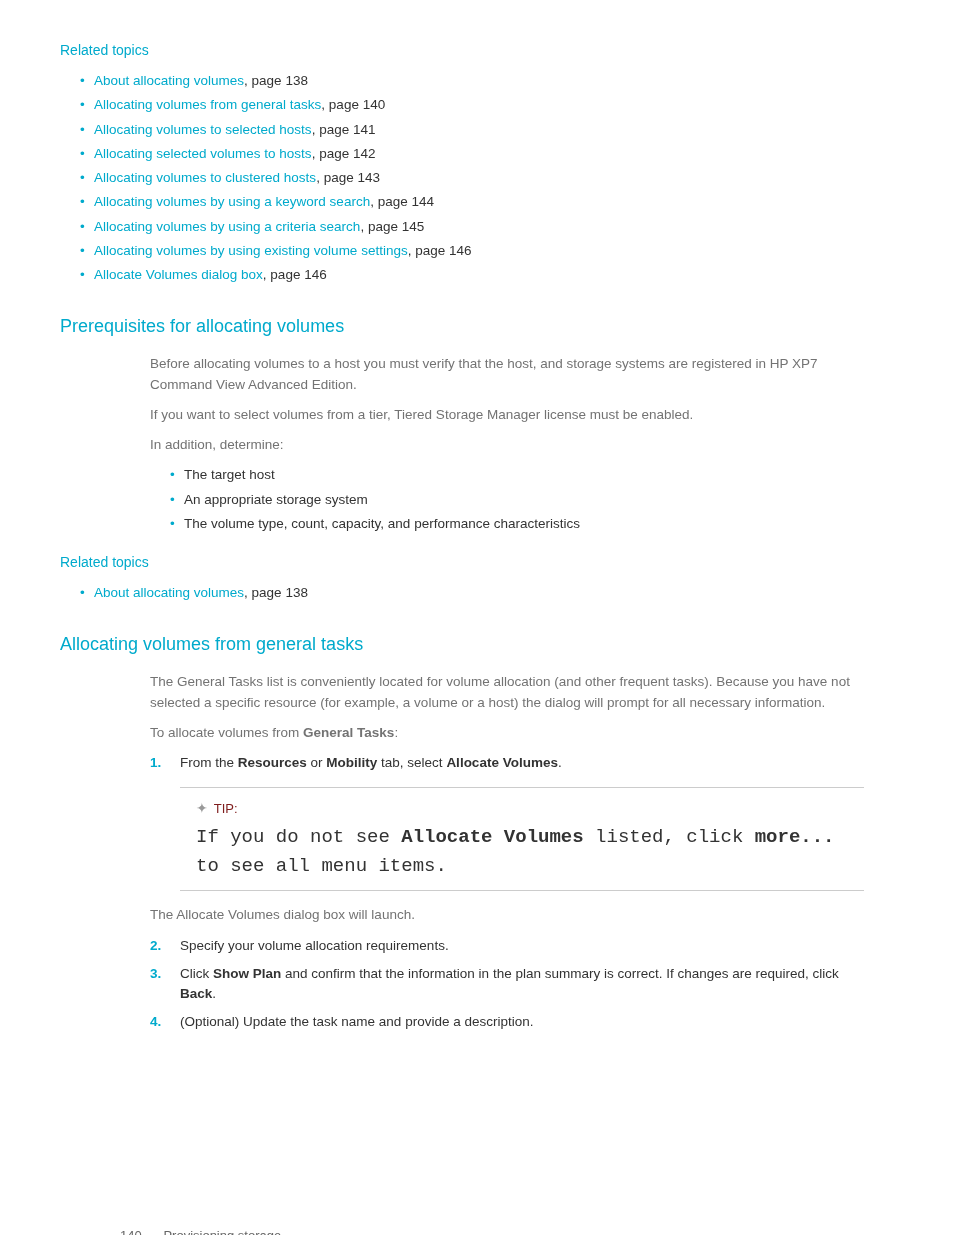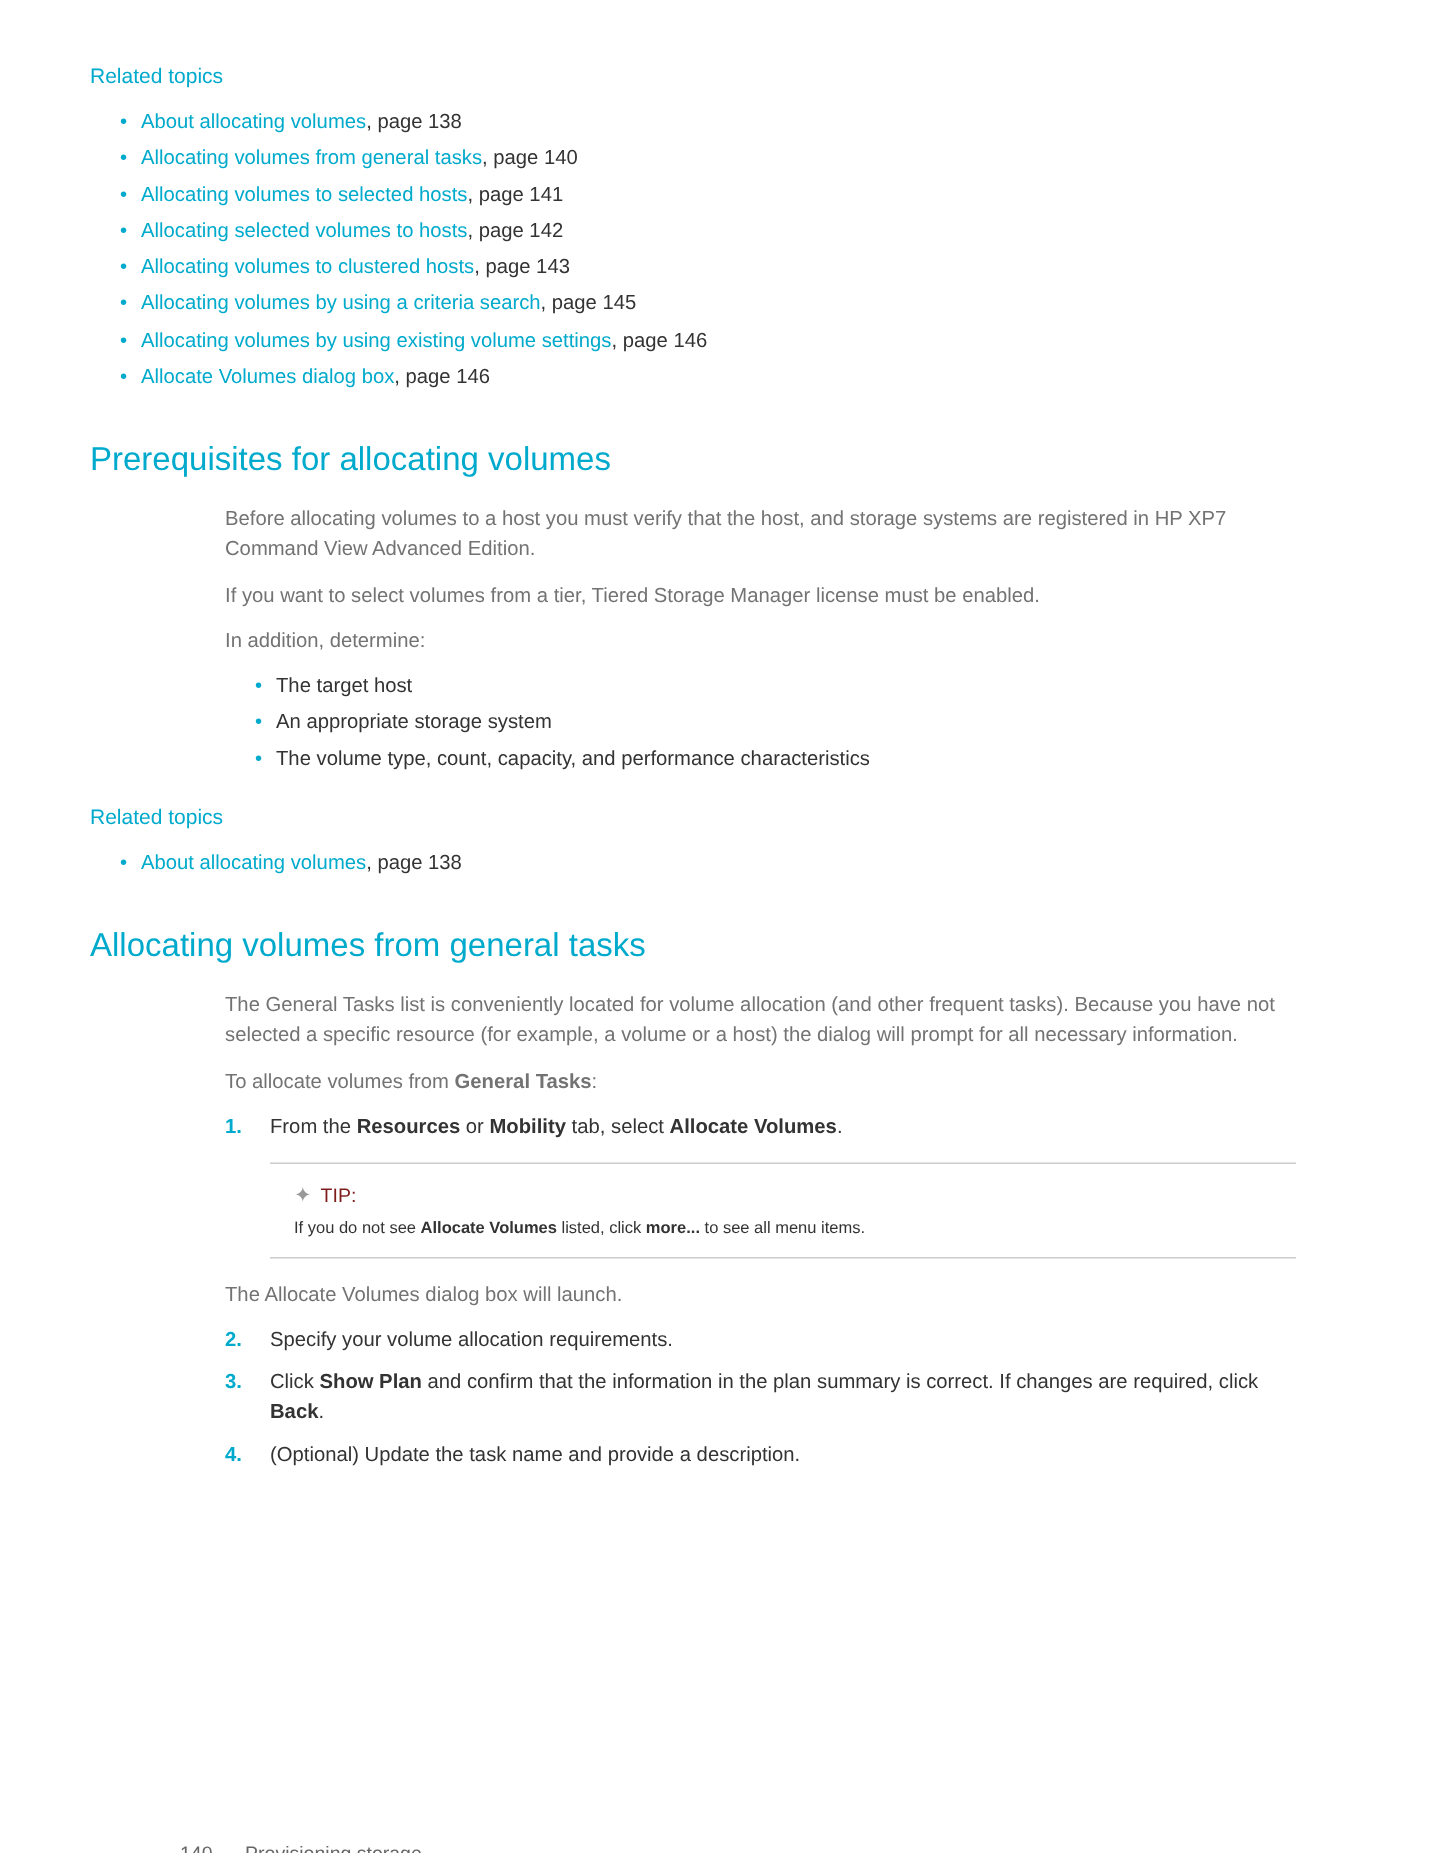--- a/index.html
+++ b/index.html
@@ -16,21 +16,21 @@
 
     .section-heading {
       color: #00aacc;
       font-size: 14px;
       font-weight: normal;
       margin-bottom: 10px;
     }
 
     .major-heading {
       color: #00aacc;
-      font-size: 22px;
+      font-size: 18px;
       font-weight: normal;
       margin-bottom: 14px;
     }
 
     .link {
       color: #00aacc;
       text-decoration: none;
     }
 
     .bullet-list {
@@ -109,21 +109,22 @@
       gap: 6px;
     }
 
     .tip-icon {
       font-size: 14px;
       color: #999;
     }
 
     .tip-body {
       color: #333;
-      font-size: 11px;
+      font-size: 19px;
+      font-family: Liberation Mono, monospace;
     }
 
     .footer {
       position: absolute;
       bottom: 30px;
       left: 60px;
       color: #666;
       font-size: 13px;
     }
 
@@ -149,20 +150,23 @@
         <a class="link" href="#">Allocating volumes from general tasks</a><span class="page-ref">, page 140</span>
       </li>
       <li>
         <a class="link" href="#">Allocating volumes to selected hosts</a><span class="page-ref">, page 141</span>
       </li>
       <li>
         <a class="link" href="#">Allocating selected volumes to hosts</a><span class="page-ref">, page 142</span>
       </li>
       <li>
         <a class="link" href="#">Allocating volumes to clustered hosts</a><span class="page-ref">, page 143</span>
+      </li>
+      <li>
+        <a class="link" href="#">Allocating volumes by using a keyword search</a><span class="page-ref">, page 144</span>
       </li>
       <li>
         <a class="link" href="#">Allocating volumes by using a criteria search</a><span class="page-ref">, page 145</span>
       </li>
       <li>
         <a class="link" href="#">Allocating volumes by using existing volume settings</a><span class="page-ref">, page 146</span>
       </li>
       <li>
         <a class="link" href="#">Allocate Volumes dialog box</a><span class="page-ref">, page 146</span>
       </li>

